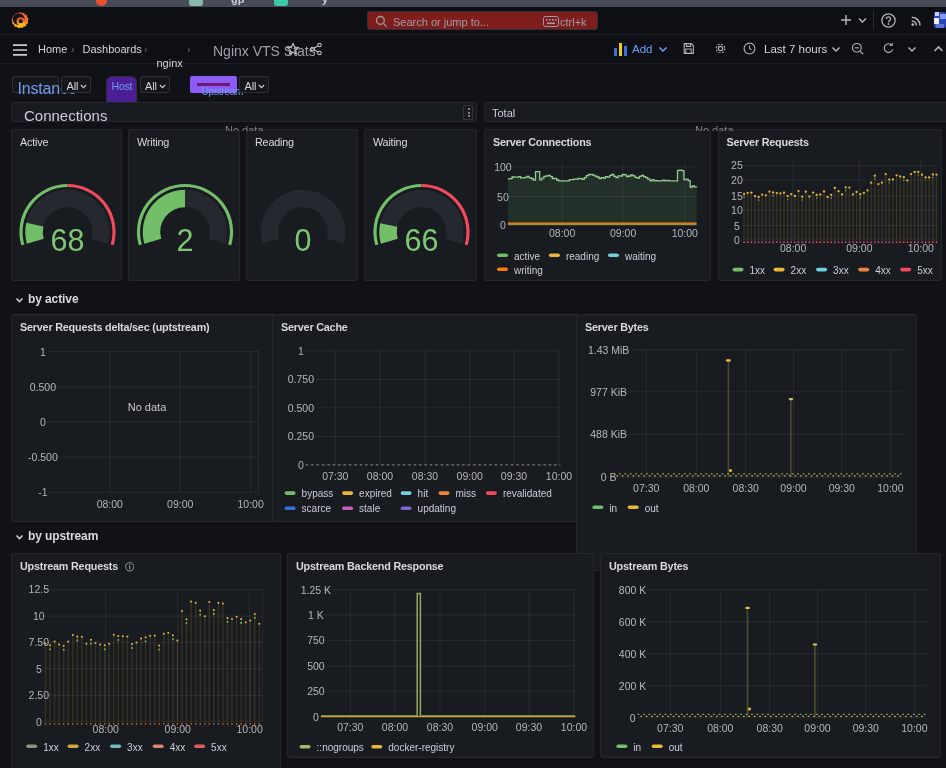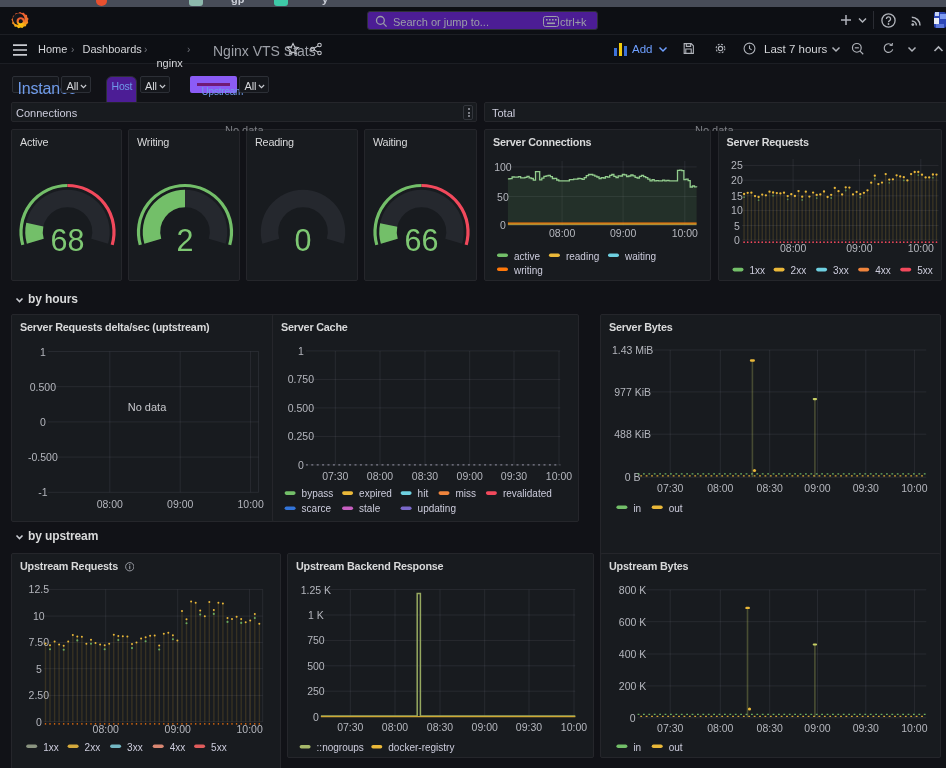--- a/index.html
+++ b/index.html
@@ -22,21 +22,21 @@
 <stop offset="0" stop-color="#ed5a33"></stop>
         <stop offset="0.55" stop-color="#f2772b"></stop>
         <stop offset="1" stop-color="#fbca0a"></stop>
       </linearGradient>
     </defs>
 <path fill="url(#glg)" d="M9 1 L10.8 2.1 L12.9 1.8 L14 3.4 L16 4.1 L16.2 6.2 L17.6 7.8 L16.8 9.8 L17.2 11.9 L15.5 13.2 L14.9 15.2 L12.8 15.5 L11.4 17 L9.4 16.4 L7.4 17.2 L5.8 15.8 L3.7 15.7 L2.9 13.7 L1.1 12.6 L1.4 10.5 L0.4 8.6 L1.8 7 L1.9 4.9 L3.8 4 L4.8 2.1 L6.9 2.2 Z"></path>
 <circle cx="7.7" cy="8.1" r="5.9" fill="#15161b"></circle>
 <circle cx="9.7" cy="10.3" r="3.1" fill="none" stroke="url(#glg)" stroke-width="2.1"></circle>
 <circle cx="9.7" cy="10.3" r="1.7" fill="#15161b"></circle>
 </svg>
-<div class="abs" style="left:367px;top:11px;width:231px;height:19px;background:#4c1d95;border:1px solid #2e3036;border-radius:3px">
+<div class="abs" style="left:367px;top:11px;width:231px;height:19px;background:#7f1d1d;border:1px solid #2e3036;border-radius:3px">
 <svg class="abs" style="left:7px;top:3px" width="13" height="13" viewBox="0 0 13 13">
       <circle cx="5.4" cy="5.4" r="3.9" fill="none" stroke="#9b9fa7" stroke-width="1.3"></circle>
       <line x1="8.4" y1="8.4" x2="11.6" y2="11.6" stroke="#9b9fa7" stroke-width="1.3"></line>
     </svg>
 <div class="abs" style="left:25px;top:3.5px;font-size:11px;color:#9b9fa7">Search or jump to...</div>
 <svg class="abs" style="left:175px;top:4px" width="16" height="11" viewBox="0 0 16 11">
       <rect x="0.5" y="0.5" width="15" height="10" rx="2" fill="none" stroke="#9b9fa7"></rect>
       <rect x="3" y="3" width="1.6" height="1.6" fill="#9b9fa7"></rect>
       <rect x="6" y="3" width="1.6" height="1.6" fill="#9b9fa7"></rect>
       <rect x="9" y="3" width="1.6" height="1.6" fill="#9b9fa7"></rect>
@@ -148,21 +148,21 @@
 <div class="abs" style="left:190px;top:76px;width:47px;height:17px;background:#701a75;border:7px solid #8b5cf6;border-radius:2px">
 <div class="abs" style="left:4.5px;top:2.5px;font-size:10px;letter-spacing:-0.2px;color:#6f9bea;white-space:nowrap">Upstream</div>
   </div>
 <div class="abs" style="left:239px;top:76px;width:30px;height:17px;background:#15171c;border:1px solid #2c2f36;border-radius:2px">
 <div class="abs" style="left:4.5px;top:2.5px;font-size:11px;letter-spacing:-0.2px;color:#d4d5d9;white-space:nowrap">All</div>
     <svg class="abs" style="right:3px;top:6.5px" width="7" height="5.5" viewBox="0 0 8 6">
       <path d="M1 1 l3 3 l3 -3" stroke="#c9cbd1" stroke-width="1.3" fill="none"></path>
     </svg>
   </div>
 <div class="panel" style="left:11px;top:102px;width:466px;height:20px">
-<div class="abs" style="left:4px;top:3.5px;font-size:11px;color:#ccccdc">Connections</div>
+<div class="abs" style="left:12px;top:3.5px;font-size:15px;color:#ccccdc">Connections</div>
 <div class="abs" style="right:3px;top:2px;width:10px;height:15px;border:1px solid #33363c;border-radius:2px">
 <div style="position:absolute;left:3.5px;top:2px;width:2px;height:2px;border-radius:50%;background:#9da0a8"></div>
 <div style="position:absolute;left:3.5px;top:5.5px;width:2px;height:2px;border-radius:50%;background:#9da0a8"></div>
 <div style="position:absolute;left:3.5px;top:9px;width:2px;height:2px;border-radius:50%;background:#9da0a8"></div>
 </div>
   </div>
 <div class="panel" style="left:484px;top:102px;width:534px;height:20px">
 <div class="abs" style="left:7px;top:3.5px;font-size:11px;color:#ccccdc">Total</div>
   </div>
 <div class="abs" style="left:225px;top:124.5px;width:40px;height:6.2px;overflow:hidden;z-index:5">
@@ -441,21 +441,21 @@
       <text x="114.1" y="143.8" font-size="10" fill="#ccccdc" text-anchor="start" font-weight="normal">3xx</text>
       <rect x="139.2" y="137.8" width="11" height="3.6" rx="1.8" fill="#ef843c"></rect>
       <text x="156.2" y="143.8" font-size="10" fill="#ccccdc" text-anchor="start" font-weight="normal">4xx</text>
       <rect x="181.2" y="137.8" width="11" height="3.6" rx="1.8" fill="#f2495c"></rect>
       <text x="198.2" y="143.8" font-size="10" fill="#ccccdc" text-anchor="start" font-weight="normal">5xx</text>
     </svg>
   </div>
 <svg class="abs" style="left:15px;top:296px" width="9" height="9" viewBox="0 0 9 9">
     <path d="M1.5 2.5 l3 3 l3 -3" stroke="#c9cbd1" stroke-width="1.6" fill="none"></path>
   </svg>
-<div class="abs" style="left:28px;top:292px;font-size:12px;font-weight:bold;letter-spacing:-0.1px;color:#d8d9da">by hours</div>
+<div class="abs" style="left:28px;top:292px;font-size:12px;font-weight:bold;letter-spacing:-0.1px;color:#d8d9da">by active</div>
 <svg class="abs" style="left:15px;top:533px" width="9" height="9" viewBox="0 0 9 9">
     <path d="M1.5 2.5 l3 3 l3 -3" stroke="#c9cbd1" stroke-width="1.6" fill="none"></path>
   </svg>
 <div class="abs" style="left:28px;top:529px;font-size:12px;font-weight:bold;letter-spacing:-0.1px;color:#d8d9da">by upstream</div>
 <div class="panel" style="left:11px;top:314px;width:270px;height:207.5px">
     <div class="ptitle">Server Requests delta/sec (uptstream)</div>
     <svg style="position:absolute;left:0px;top:0px" width="270" height="207.5" viewBox="0 0 270 207.5">
       <line x1="35.9" y1="36.5" x2="246.5" y2="36.5" stroke="rgba(204,204,220,0.09)" stroke-width="1"></line>
       <text x="30.9" y="40.5" font-size="10.5" fill="#b4b6bd" text-anchor="middle" font-weight="normal">1</text>
       <line x1="35.9" y1="71.7" x2="246.5" y2="71.7" stroke="rgba(204,204,220,0.09)" stroke-width="1"></line>
@@ -513,21 +513,21 @@
       <rect x="212.9" y="176.3" width="11" height="3.6" rx="1.8" fill="#f2495c"></rect>
       <text x="229.9" y="182.3" font-size="10" fill="#ccccdc" text-anchor="start" font-weight="normal">revalidated</text>
       <rect x="11.6" y="191.4" width="11" height="3.6" rx="1.8" fill="#3274d9"></rect>
       <text x="28.6" y="197.4" font-size="10" fill="#ccccdc" text-anchor="start" font-weight="normal">scarce</text>
       <rect x="69.1" y="191.4" width="11" height="3.6" rx="1.8" fill="#c75fc1"></rect>
       <text x="86.1" y="197.4" font-size="10" fill="#ccccdc" text-anchor="start" font-weight="normal">stale</text>
       <rect x="127.6" y="191.4" width="11" height="3.6" rx="1.8" fill="#7a68c9"></rect>
       <text x="144.6" y="197.4" font-size="10" fill="#ccccdc" text-anchor="start" font-weight="normal">updating</text>
     </svg>
   </div>
-<div class="panel" style="left:600px;top:314px;width:341px;height:257px">
+<div class="panel" style="left:576px;top:314px;width:341px;height:257px">
     <div class="ptitle">Server Bytes</div>
     <svg style="position:absolute;left:0px;top:0px" width="341" height="207.5" viewBox="0 0 341 207.5">
       <line x1="36.6" y1="35" x2="325.3" y2="35" stroke="rgba(204,204,220,0.09)" stroke-width="1"></line>
       <text x="31.6" y="39" font-size="10.5" fill="#b4b6bd" text-anchor="middle" font-weight="normal">1.43 MiB</text>
       <line x1="36.6" y1="76.9" x2="325.3" y2="76.9" stroke="rgba(204,204,220,0.09)" stroke-width="1"></line>
       <text x="31.6" y="80.9" font-size="10.5" fill="#b4b6bd" text-anchor="middle" font-weight="normal">977 KiB</text>
       <line x1="36.6" y1="119.2" x2="325.3" y2="119.2" stroke="rgba(204,204,220,0.09)" stroke-width="1"></line>
       <text x="31.6" y="123.2" font-size="10.5" fill="#b4b6bd" text-anchor="middle" font-weight="normal">488 KiB</text>
       <line x1="36.6" y1="162.2" x2="325.3" y2="162.2" stroke="rgba(204,204,220,0.09)" stroke-width="1"></line>
       <text x="31.6" y="166.2" font-size="10.5" fill="#b4b6bd" text-anchor="middle" font-weight="normal">0 B</text>

